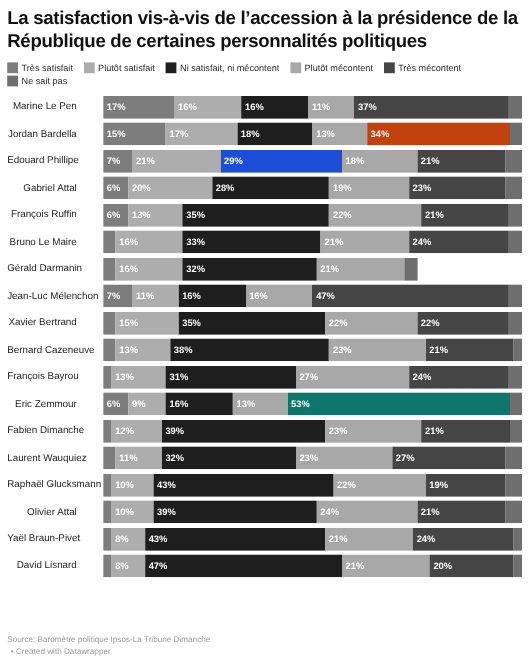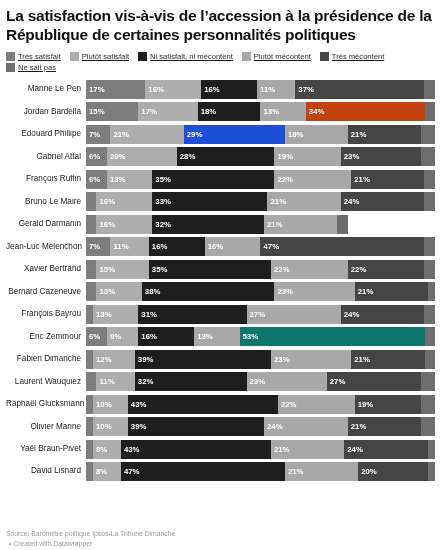--- a/index.html
+++ b/index.html
@@ -15,29 +15,29 @@
   .title{
     font-size:15.5px;font-weight:bold;line-height:1.22;
     letter-spacing:-0.25px;
     margin:7px 0 0 0;color:#111111;
   }
   .subtitle{
     font-size:8.6px;line-height:1.42;color:#3b3b3b;
     margin:7px 0 0 0;max-width:420px;
   }
 
-  .legend{margin:7px 0 0 0;display:flex;flex-wrap:wrap;align-items:center;gap:0 9px;text-decoration:underline;}
+  .legend{margin:7px 0 0 0;display:flex;flex-wrap:wrap;align-items:center;gap:0 9px;}
   .legend-item{display:flex;align-items:center;gap:3px;margin-bottom:2px;}
   .swatch{width:9px;height:9px;display:inline-block;flex:none;}
   .legend-label{font-size:7.6px;color:#2b2b2b;white-space:nowrap;}
 
   .chart{margin-top:6px;}
   .row{display:flex;align-items:center;height:19.1px;margin-bottom:3.4px;}
   .rowlabel{
-    width:80px;flex:none;text-align:right;padding-right:5px;
+    width:80px;flex:none;text-align:right;padding-right:22px;
     font-size:8.2px;color:#1c1c1c;line-height:1;white-space:nowrap;
     box-sizing:border-box;overflow:hidden;
   }
   .bar{flex:1;height:19.1px;display:flex;overflow:hidden;}
   .seg{
     height:100%;display:flex;align-items:center;
     box-sizing:border-box;padding-left:3px;
     font-size:7.8px;font-weight:bold;color:#ffffff;
     white-space:nowrap;overflow:hidden;
   }
@@ -239,21 +239,21 @@
         <div class="bar">
           <div class="seg" style="width: 2%; background: rgb(125, 125, 125);"></div>
           <div class="seg" style="width: 10%; background: rgb(173, 173, 173);">10%</div>
           <div class="seg" style="width: 43%; background: rgb(30, 30, 30);">43%</div>
           <div class="seg" style="width: 22%; background: rgb(168, 168, 168);">22%</div>
           <div class="seg" style="width: 19%; background: rgb(69, 69, 69);">19%</div>
           <div class="seg" style="width: 4%; background: rgb(110, 110, 110);"></div>
         </div>
       </div>
       <div class="row">
-        <div class="rowlabel">Olivier Marine</div>
+        <div class="rowlabel">Olivier Attal</div>
         <div class="bar">
           <div class="seg" style="width: 2%; background: rgb(125, 125, 125);"></div>
           <div class="seg" style="width: 10%; background: rgb(173, 173, 173);">10%</div>
           <div class="seg" style="width: 39%; background: rgb(30, 30, 30);">39%</div>
           <div class="seg" style="width: 24%; background: rgb(168, 168, 168);">24%</div>
           <div class="seg" style="width: 21%; background: rgb(69, 69, 69);">21%</div>
           <div class="seg" style="width: 4%; background: rgb(110, 110, 110);"></div>
         </div>
       </div>
       <div class="row">

